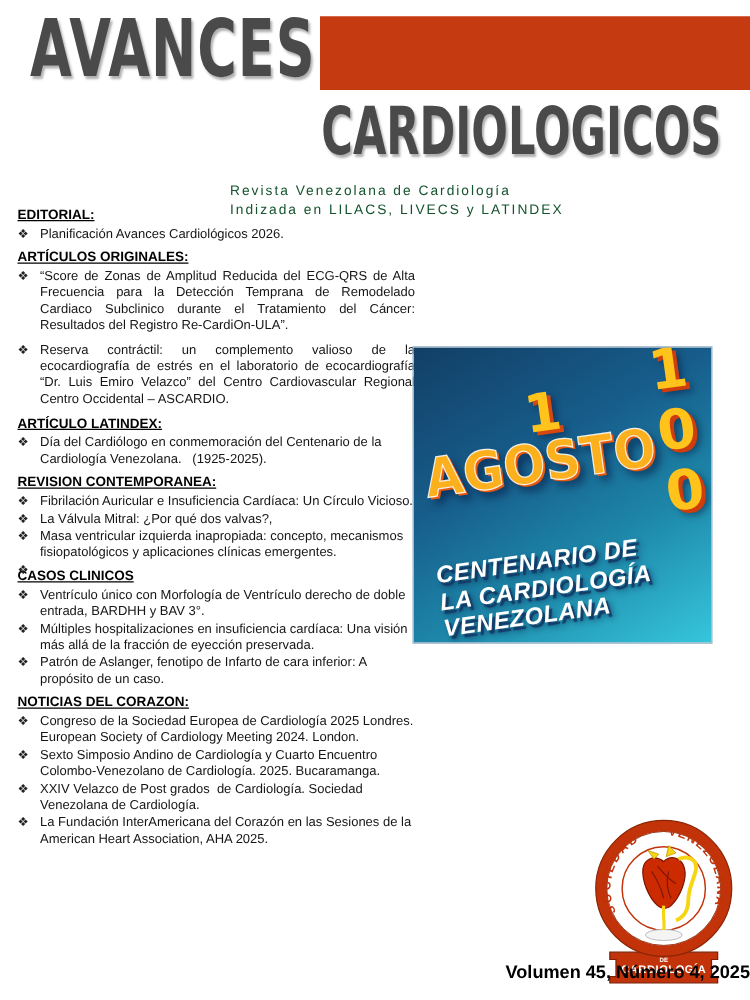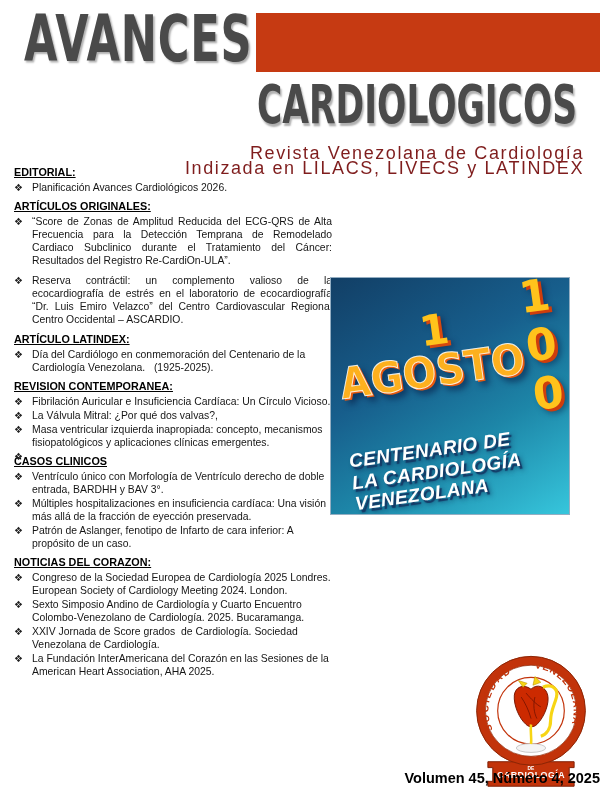--- a/index.html
+++ b/index.html
@@ -12,22 +12,22 @@
         font-family:"DejaVu Sans",sans-serif;font-weight:bold;font-size:54px;color:#4a4a4a;
         transform:scale(.8,1.18);transform-origin:left top;letter-spacing:1px;
         text-shadow:2px 2px 2px #b0b0b0;white-space:nowrap;}
   .issn-box{position:absolute;left:5px;top:84px;width:248px;height:57px;background:#c63a12;
         color:#fff;font-weight:bold;font-size:12.5px;line-height:14.5px;padding:15px 0 0 9px;
         box-sizing:border-box;}
   .title-cardio{position:absolute;left:257px;top:74px;width:343px;
         font-family:"DejaVu Sans",sans-serif;font-weight:bold;font-size:46px;color:#4a4a4a;
         transform:scale(.75,1.15);transform-origin:left top;letter-spacing:0px;
         text-shadow:2px 2px 2px #b0b0b0;white-space:nowrap;}
-  .subtitle{position:absolute;right:16px;top:146px;width:400px;text-align:right;
-        color:#7f1d1d;font-size:18px;line-height:15px;letter-spacing:1.6px;}
+  .subtitle{position:absolute;right:16px;top:146px;width:400px;text-align:left;
+        color:#14532d;font-size:11px;line-height:15px;letter-spacing:1.6px;}
 
   
   .toc{position:absolute;left:12px;top:160px;width:320px;font-size:10.4px;line-height:13px;color:#151515;}
   .sec-heading{font-weight:bold;text-decoration:underline;margin:6px 0 2px 2px;font-size:10.8px;color:#000;}
   .item{position:relative;padding-left:20px;margin-bottom:1px;}
   .item .bullet{position:absolute;left:2px;top:0;font-size:10px;color:#222;}
   .item .item-text{white-space:pre-wrap;}
   .sec-originales .item{text-align:justify;margin-bottom:7px;}
   .sec-especial .item{margin-bottom:1px;}
 
@@ -102,21 +102,21 @@
       <div class="sec-heading">CASOS CLINICOS</div>
       <div class="item"><span class="bullet">❖</span><span class="item-text">Ventrículo único con Morfología de Ventrículo derecho de doble entrada, BARDHH y BAV 3°.</span></div>
       <div class="item"><span class="bullet">❖</span><span class="item-text">Múltiples hospitalizaciones en insuficiencia cardíaca: Una visión más allá de la fracción de eyección preservada.</span></div>
       <div class="item"><span class="bullet">❖</span><span class="item-text">Patrón de Aslanger, fenotipo de Infarto de cara inferior: A propósito de un caso.</span></div>
     </div>
 
     <div class="sec">
       <div class="sec-heading">NOTICIAS DEL CORAZON:</div>
       <div class="item"><span class="bullet">❖</span><span class="item-text">Congreso de la Sociedad Europea de Cardiología 2025 Londres. European Society of Cardiology Meeting 2024. London.</span></div>
       <div class="item"><span class="bullet">❖</span><span class="item-text">Sexto Simposio Andino de Cardiología y Cuarto Encuentro Colombo-Venezolano de Cardiología. 2025. Bucaramanga.</span></div>
-      <div class="item"><span class="bullet">❖</span><span class="item-text">XXIV Jornada de Score grados  de Cardiología. Sociedad Venezolana de Cardiología.</span></div>
+      <div class="item"><span class="bullet">❖</span><span class="item-text">XXIV Velazco de Post grados  de Cardiología. Sociedad Venezolana de Cardiología.</span></div>
       <div class="item"><span class="bullet">❖</span><span class="item-text">La Fundación InterAmericana del Corazón en las Sesiones de la American Heart Association, AHA 2025.</span></div>
     </div>
 
   </div>
 
   <div class="poster">
     <div class="poster-inner">
       <div class="poster-digit-top">1</div>
       <div class="poster-title">AGOSTO</div>
       <div class="poster-col">

